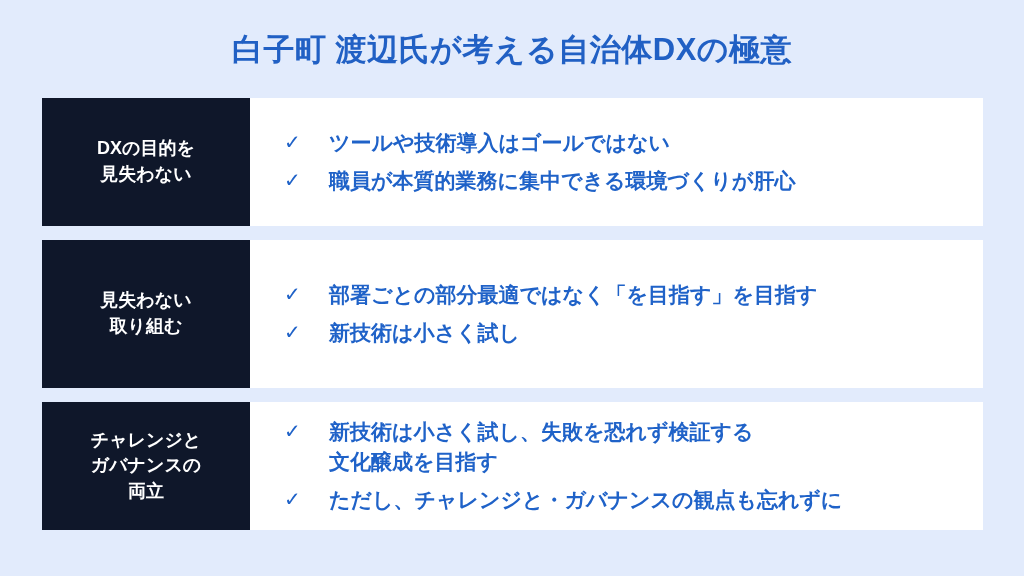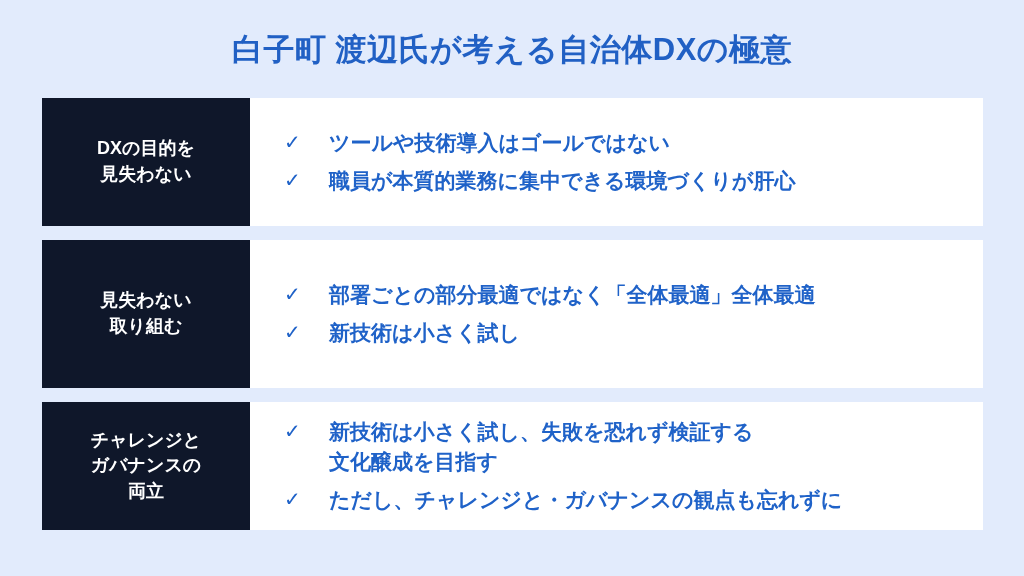--- a/index.html
+++ b/index.html
@@ -127,21 +127,21 @@
     </div>
 
     <div class="card card-2">
       <div class="card-label">
         <span>見失わない</span>
         <span>取り組む</span>
       </div>
       <div class="card-body">
         <div class="bullet">
           <span class="bullet-check">✓</span>
-          <span class="bullet-text">部署ごとの部分最適ではなく「全体最適」全体最適</span>
+          <span class="bullet-text">部署ごとの部分最適ではなく「を目指す」を目指す</span>
         </div>
         <div class="bullet">
           <span class="bullet-check">✓</span>
           <span class="bullet-text">
             <span class="cont">新技術は小さく試し</span>
           </span>
         </div>
       </div>
     </div>
 

